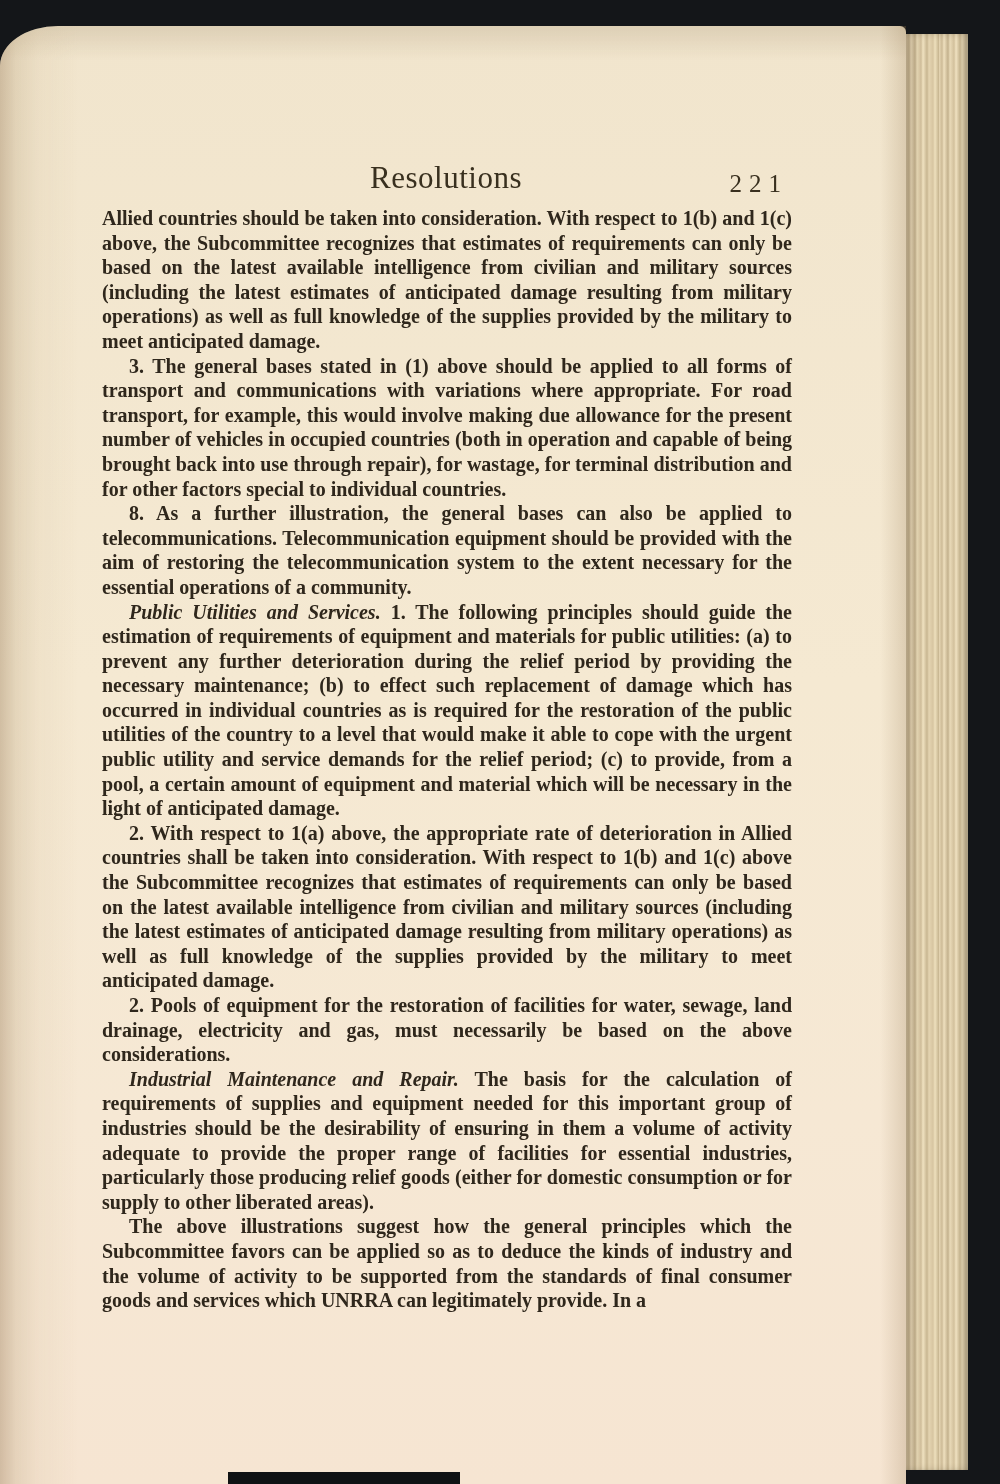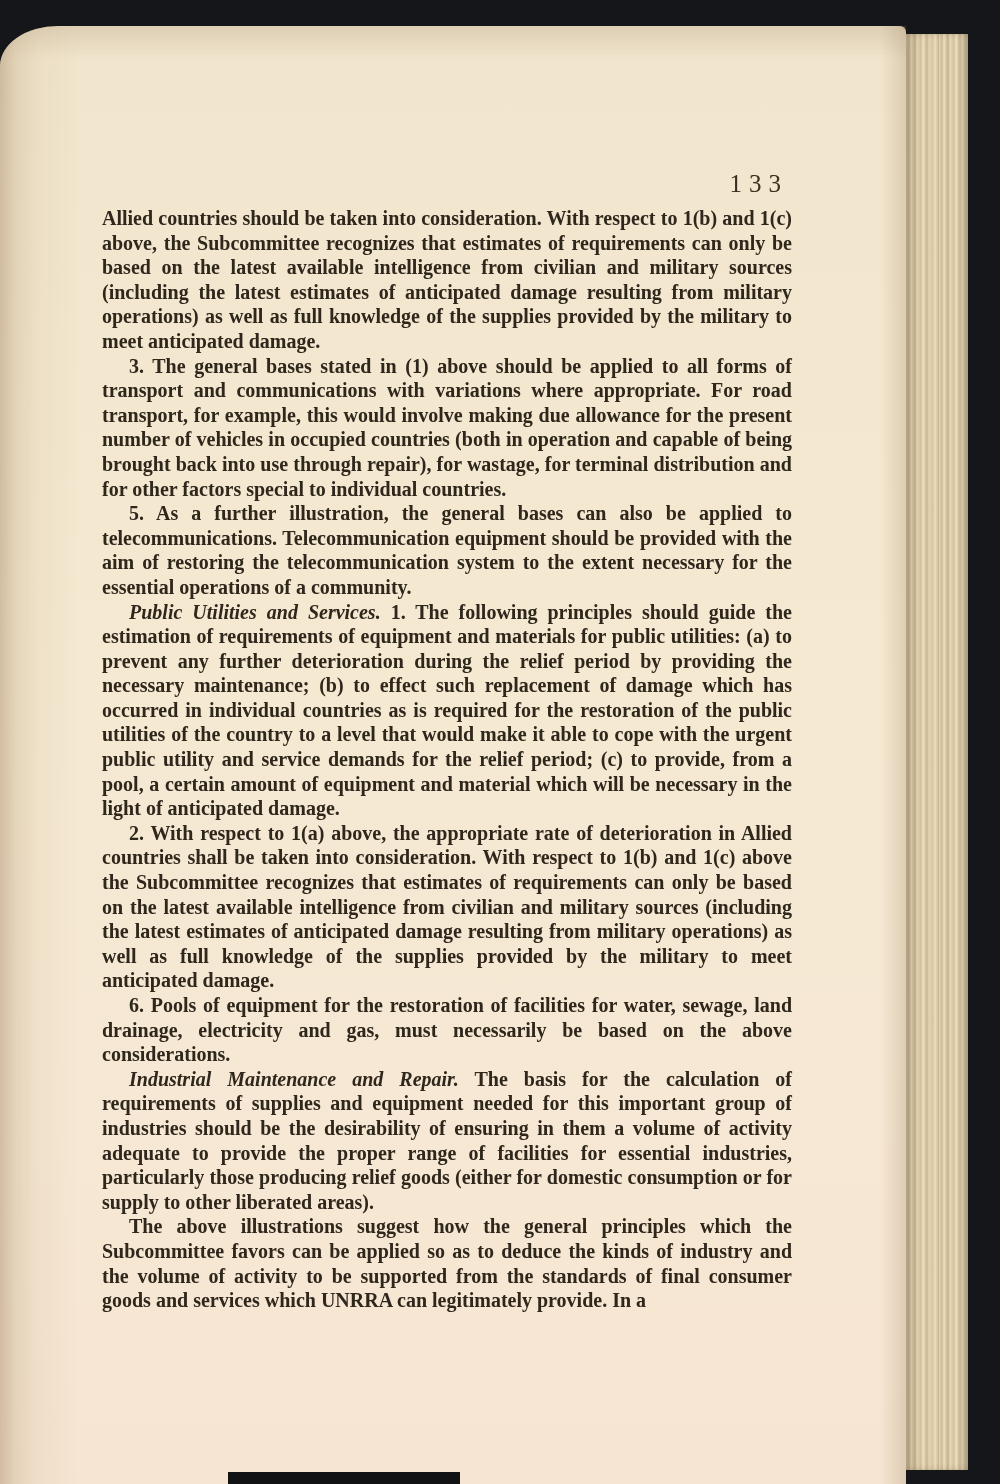--- a/index.html
+++ b/index.html
@@ -142,30 +142,31 @@
   }
 </style>
 </head>
 <body>
 
 <div class="scan">
 
   <div class="page">
 
     <div class="page-header">
-      <div class="page-number">133</div>
+      <div class="running-title">Resolutions</div>
+      <div class="page-number">221</div>
     </div>
 
     <div class="body-text" id="body-text">
         <p class="para">Allied countries should be taken into consideration. With respect to 1(b) and 1(c) above, the Subcommittee recognizes that estimates of requirements can only be based on the latest available intelligence from civilian and military sources (including the latest estimates of anticipated damage resulting from military operations) as well as full knowledge of the supplies provided by the military to meet anticipated damage.</p>
         <p class="para indent">3. The general bases stated in (1) above should be applied to all forms of transport and communications with variations where appropriate. For road transport, for example, this would involve making due allowance for the present number of vehicles in occupied countries (both in operation and capable of being brought back into use through repair), for wastage, for terminal distribution and for other factors special to individual countries.</p>
-        <p class="para indent">5. As a further illustration, the general bases can also be applied to telecommunications. Telecommunication equipment should be provided with the aim of restoring the telecommunication system to the extent necessary for the essential operations of a community.</p>
+        <p class="para indent">8. As a further illustration, the general bases can also be applied to telecommunications. Telecommunication equipment should be provided with the aim of restoring the telecommunication system to the extent necessary for the essential operations of a community.</p>
         <p class="para indent"><em>Public Utilities and Services.</em> 1. The following principles should guide the estimation of requirements of equipment and materials for public utilities: (a) to prevent any further deterioration during the relief period by providing the necessary maintenance; (b) to effect such replacement of damage which has occurred in individual countries as is required for the restoration of the public utilities of the country to a level that would make it able to cope with the urgent public utility and service demands for the relief period; (c) to provide, from a pool, a certain amount of equipment and material which will be necessary in the light of anticipated damage.</p>
         <p class="para indent">2. With respect to 1(a) above, the appropriate rate of deterioration in Allied countries shall be taken into consideration. With respect to 1(b) and 1(c) above the Subcommittee recognizes that estimates of requirements can only be based on the latest available intelligence from civilian and military sources (including the latest estimates of anticipated damage resulting from military operations) as well as full knowledge of the supplies provided by the military to meet anticipated damage.</p>
-        <p class="para indent">6. Pools of equipment for the restoration of facilities for water, sewage, land drainage, electricity and gas, must necessarily be based on the above considerations.</p>
+        <p class="para indent">2. Pools of equipment for the restoration of facilities for water, sewage, land drainage, electricity and gas, must necessarily be based on the above considerations.</p>
         <p class="para indent"><em>Industrial Maintenance and Repair.</em> The basis for the calculation of requirements of supplies and equipment needed for this important group of industries should be the desirability of ensuring in them a volume of activity adequate to provide the proper range of facilities for essential industries, particularly those producing relief goods (either for domestic consumption or for supply to other liberated areas).</p>
         <p class="para indent">The above illustrations suggest how the general principles which the Subcommittee favors can be applied so as to deduce the kinds of industry and the volume of activity to be supported from the standards of final consumer goods and services which UNRRA can legitimately provide. In a</p>
       </div>
 
   </div>
 
   <div class="page-edges"></div>
   <div class="corner-dark-bottom-right"></div>
   <div class="bottom-notch"></div>
 

